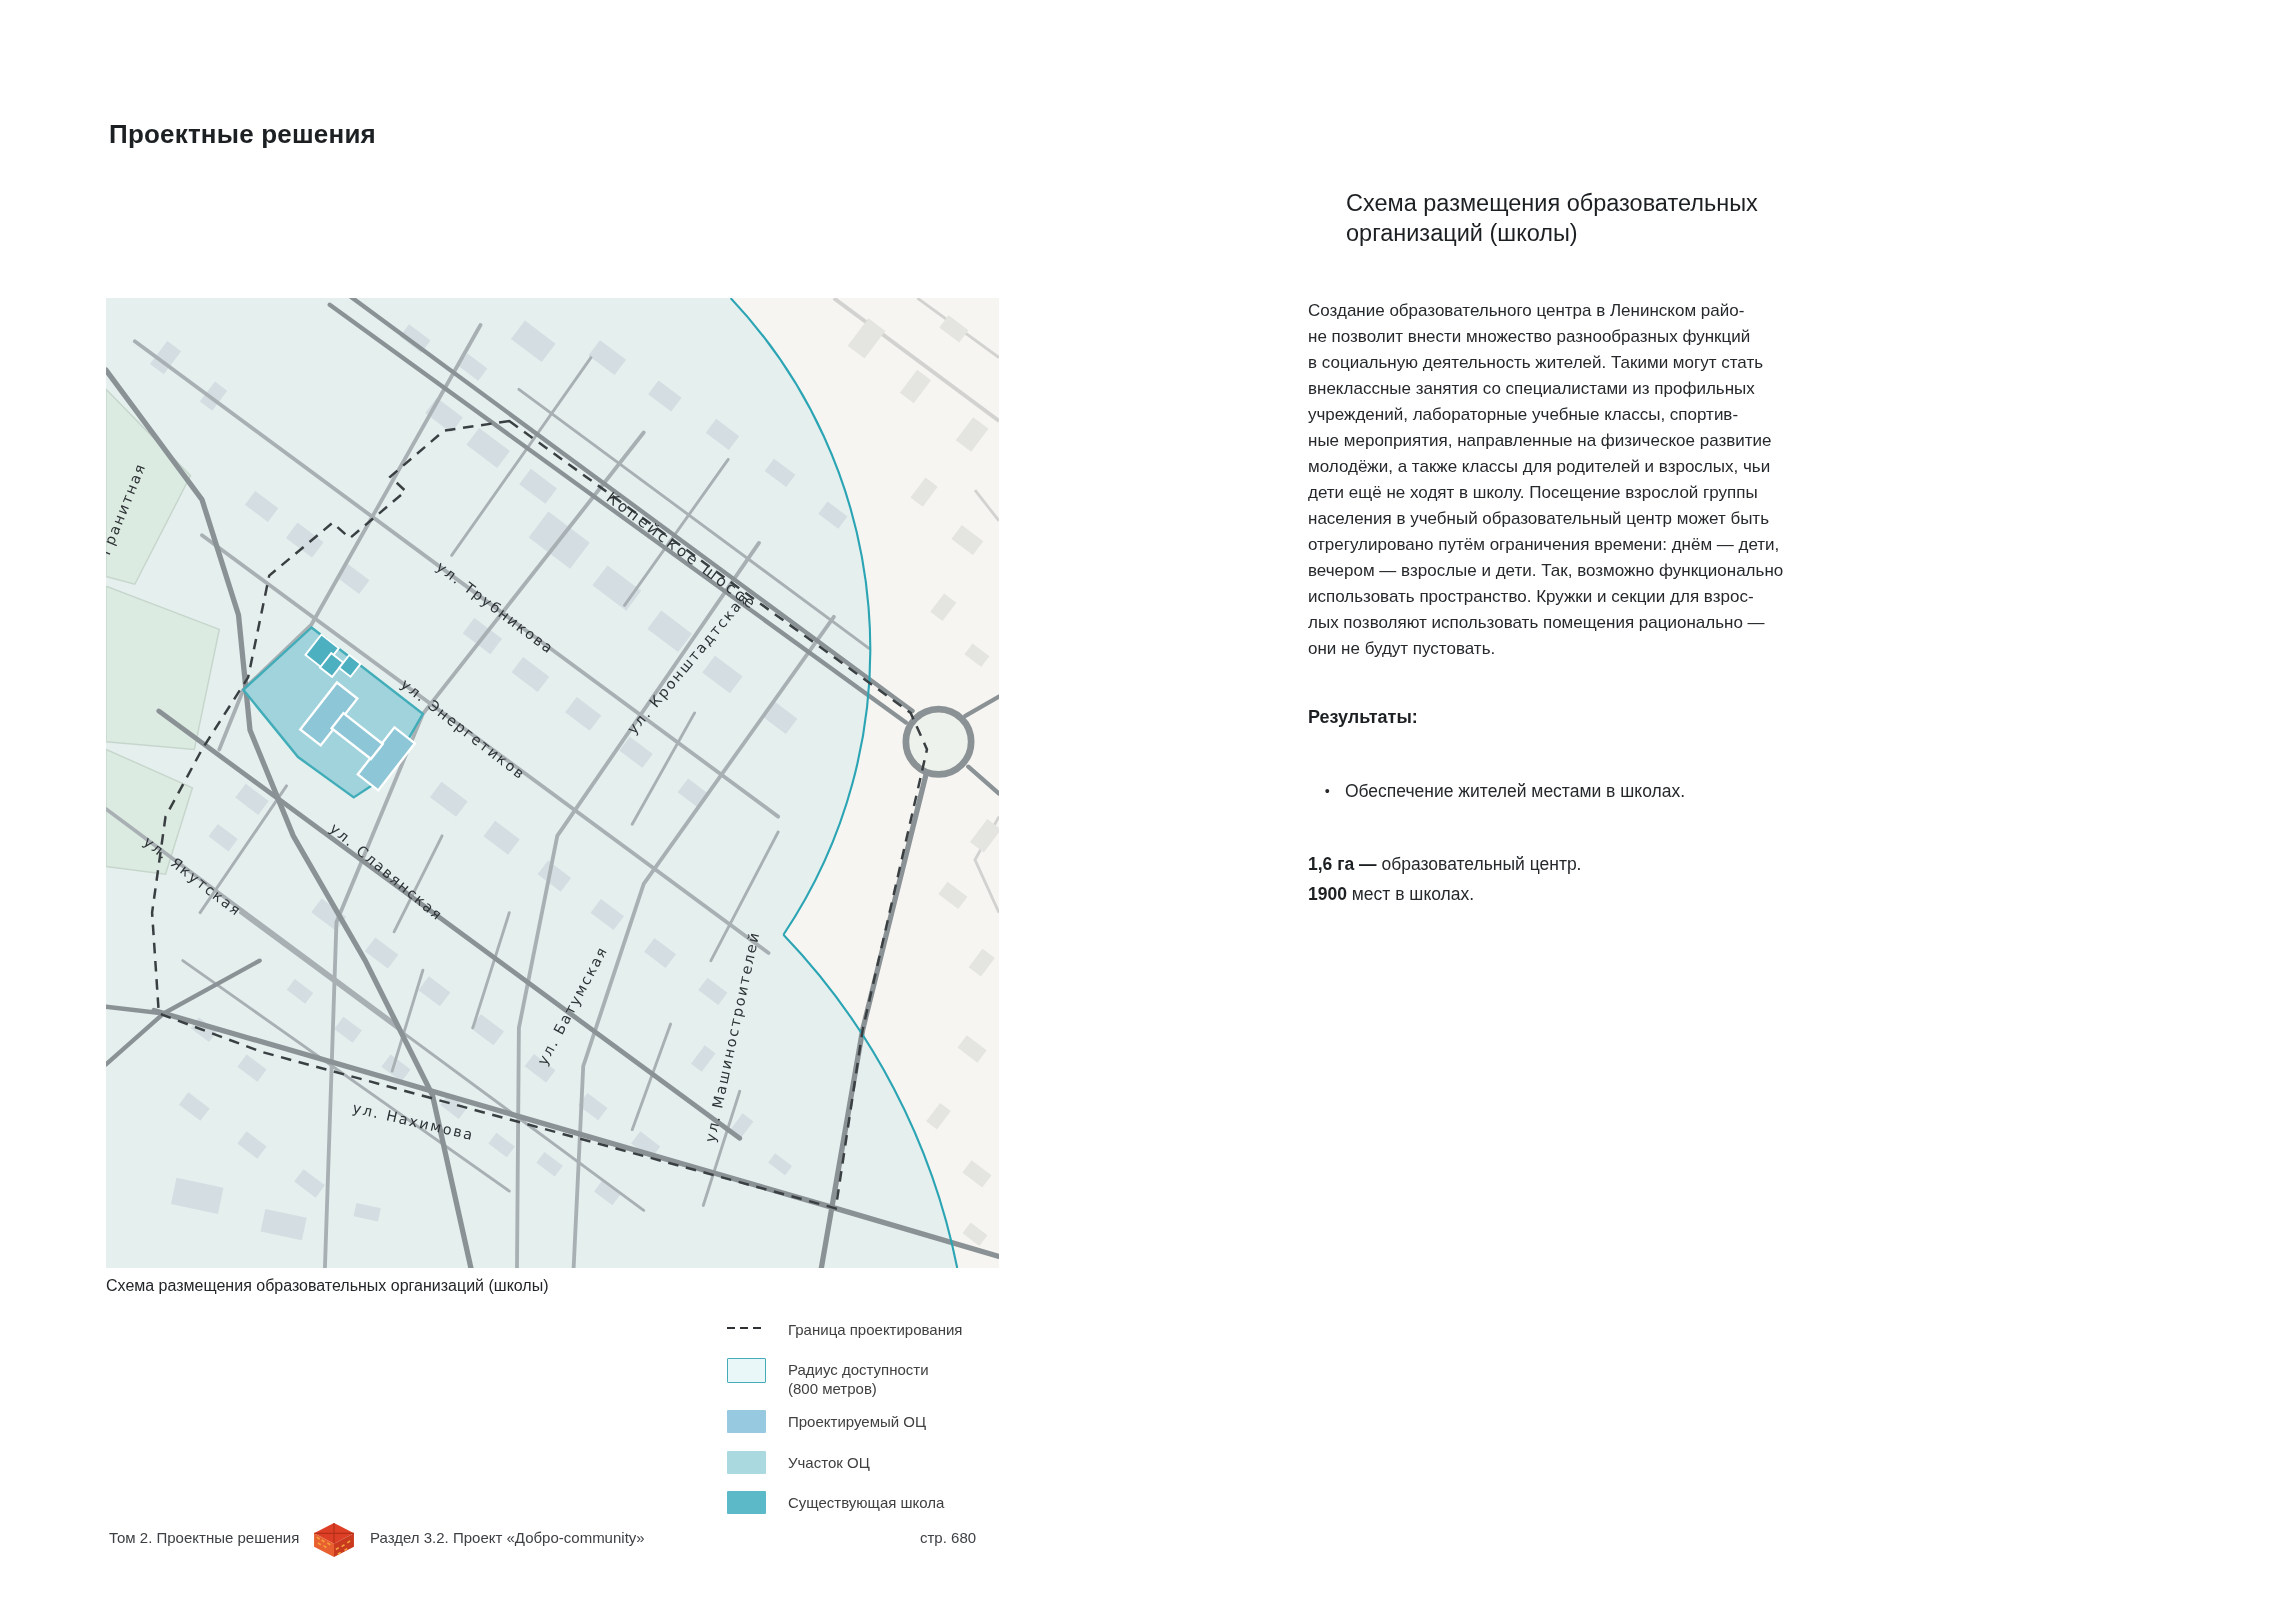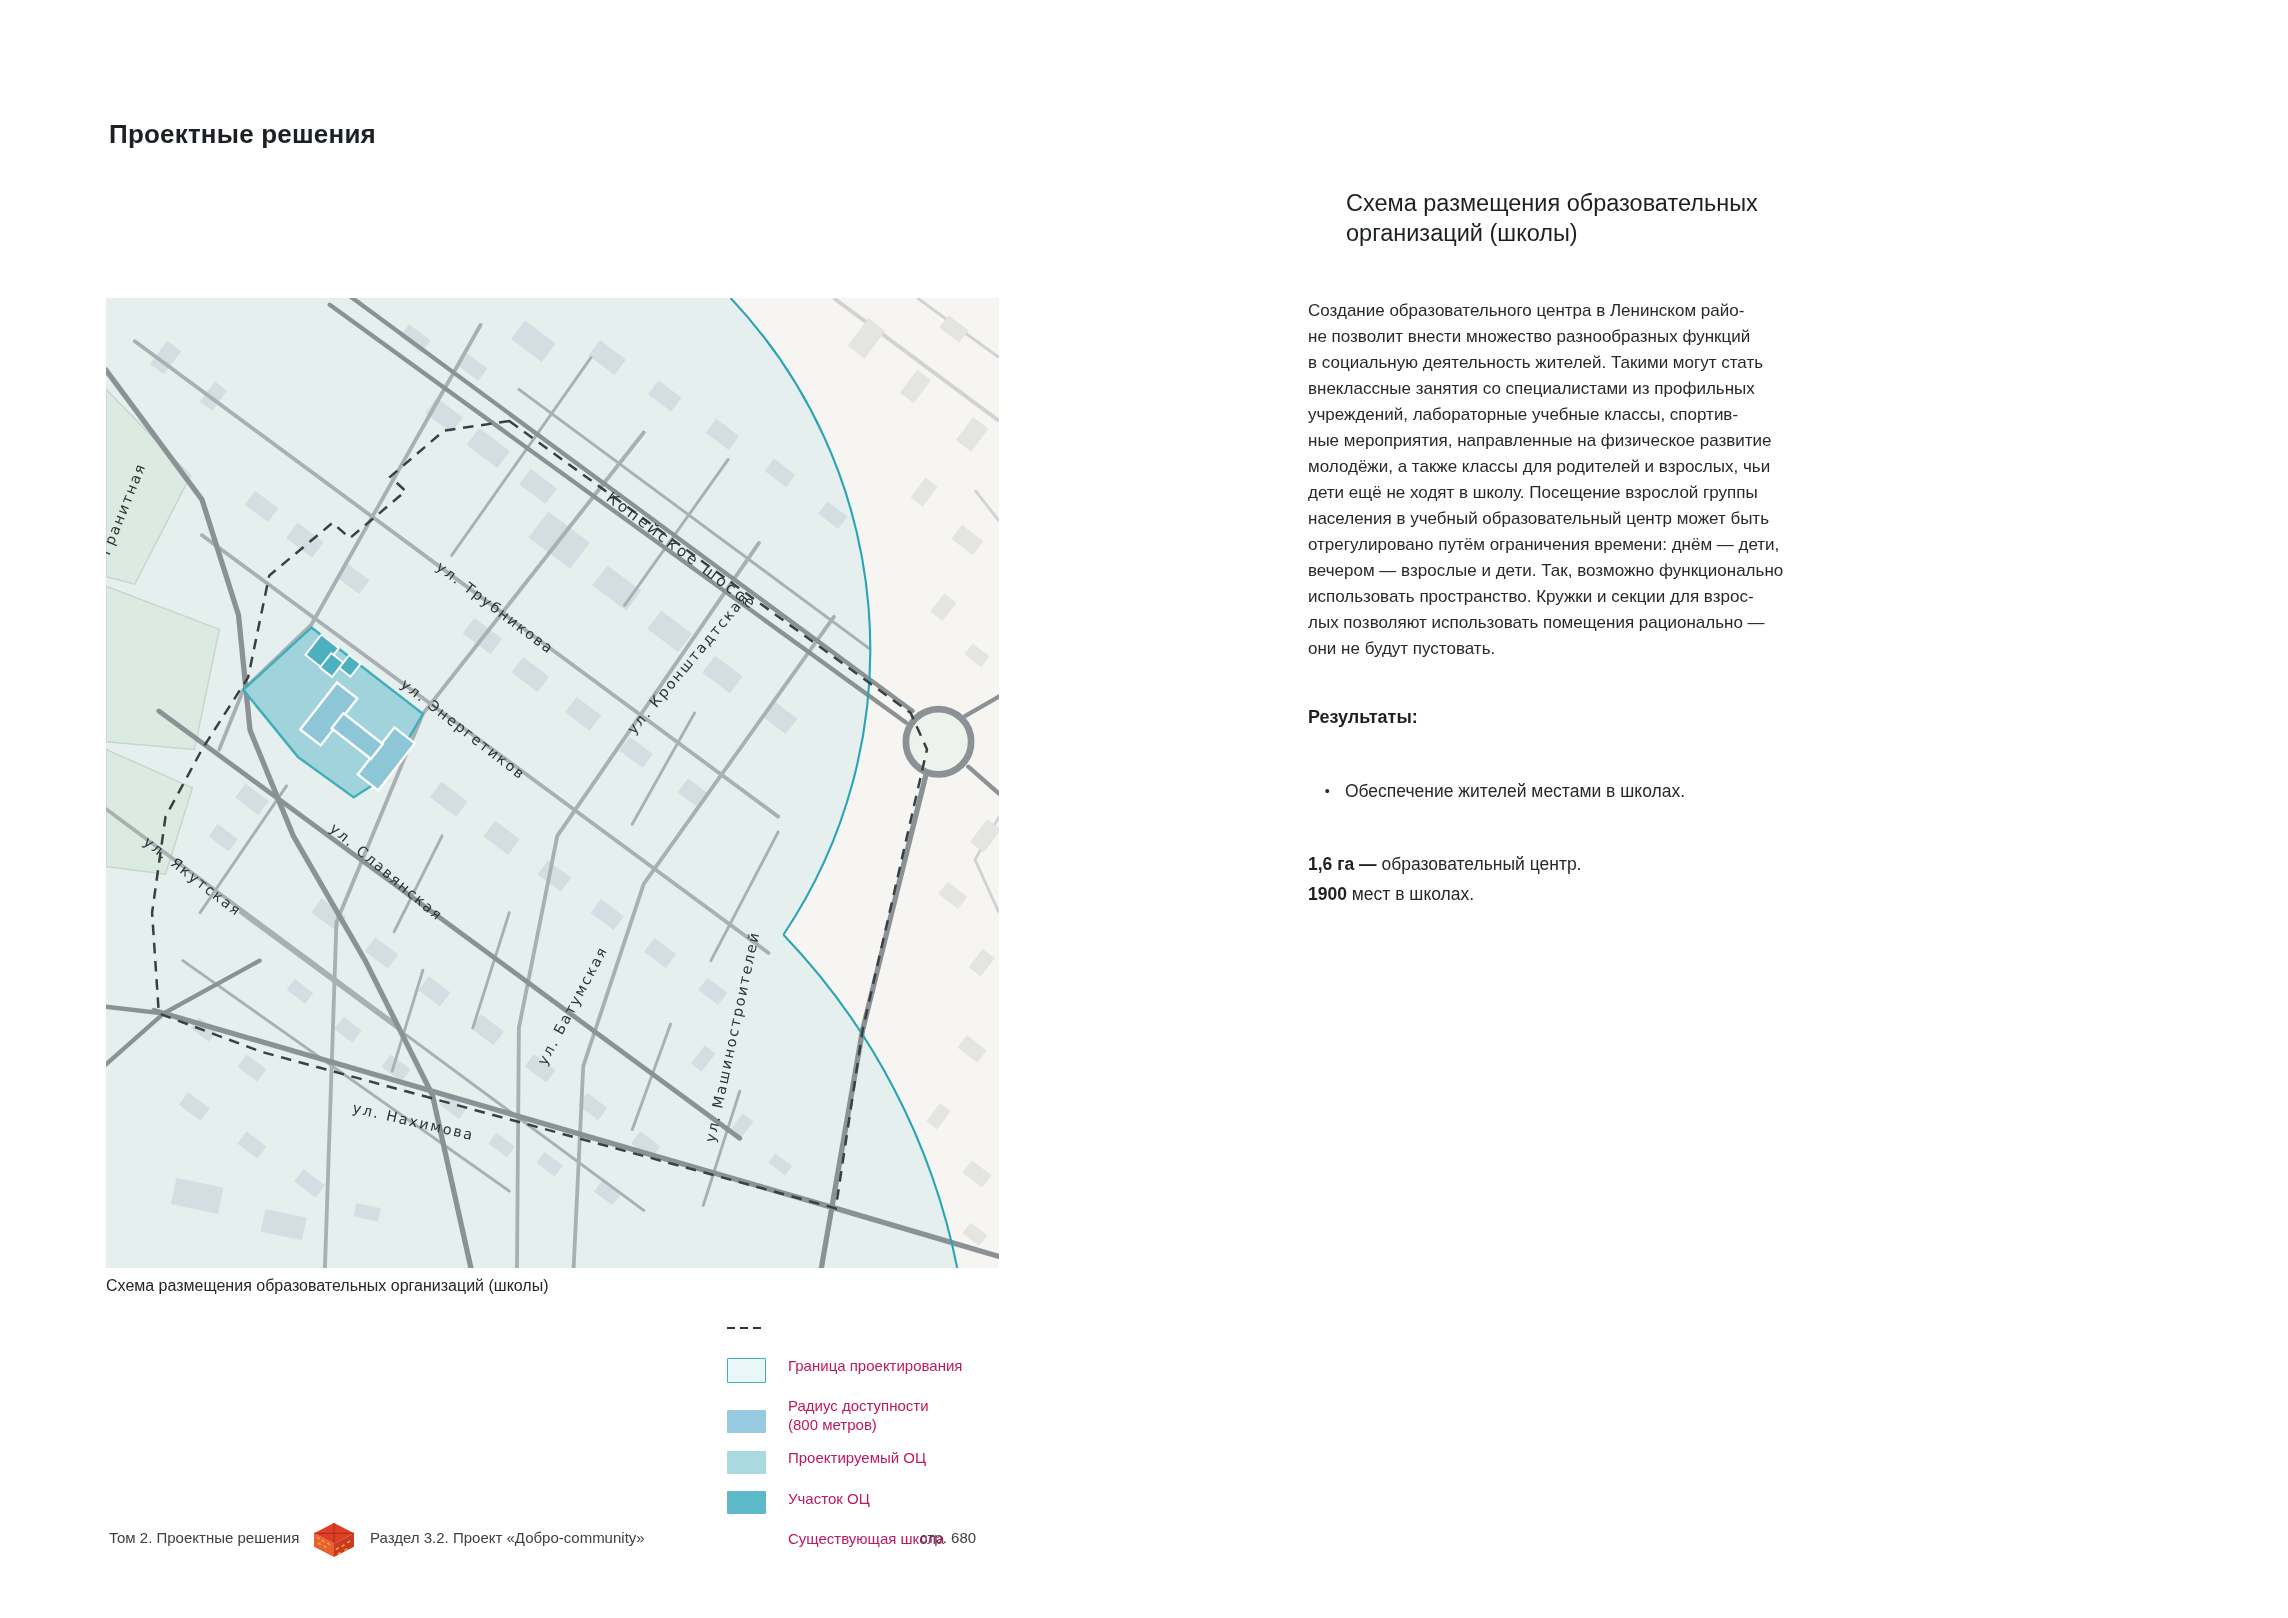--- a/index.html
+++ b/index.html
@@ -7,21 +7,21 @@
         font-family:"Liberation Sans","DejaVu Sans",sans-serif;color:#26292c;}
   .abs{position:absolute;}
   #doc-title{left:109px;top:119px;font-size:26px;font-weight:800;letter-spacing:0.2px;color:#1d2023;}
   #map-wrap{left:106px;top:298px;width:893px;height:970px;background:#f7f6f3;overflow:hidden;}
   #map-caption{left:106px;top:1277px;font-size:16px;font-weight:500;color:#232629;}
 
   
   #legend{left:727px;top:1318px;width:288px;}
   .lg-row{position:absolute;left:0;display:flex;align-items:flex-start;}
   .lg-icon{width:39px;flex:0 0 39px;margin-right:22px;}
-  .lg-label{font-size:15px;line-height:19px;color:#be185d;white-space:pre-line;padding-top:1.9px;margin-top:36px;}
+  .lg-label{font-size:15px;line-height:19px;color:#404040;white-space:pre-line;padding-top:1.9px;}
   .lg-dash{height:2.9px;margin-top:8.6px;background:repeating-linear-gradient(90deg,#2e3235 0 7.7px,transparent 7.7px 13px);}
   .lg-box{height:23px;border-radius:1px;}
 
   
   #article{left:1308px;top:188px;width:663px;}
   #article-heading{position:absolute;left:0;top:0;font-size:23.5px;line-height:30px;font-weight:400;color:#1d2023;white-space:pre-line;margin-left:38px;}
   #article-body{position:absolute;left:0;top:110px;font-size:17px;line-height:26px;color:#26292c;white-space:pre-line;}
   #results-heading{position:absolute;left:0;top:519px;font-size:18px;font-weight:800;color:#1d2023;}
   #bullet-row{position:absolute;left:1.9px;top:593px;font-size:17.5px;color:#26292c;text-align:center;}
   #bullet-row .dot{display:inline-block;width:35px;font-size:14.4px;vertical-align:1px;}

